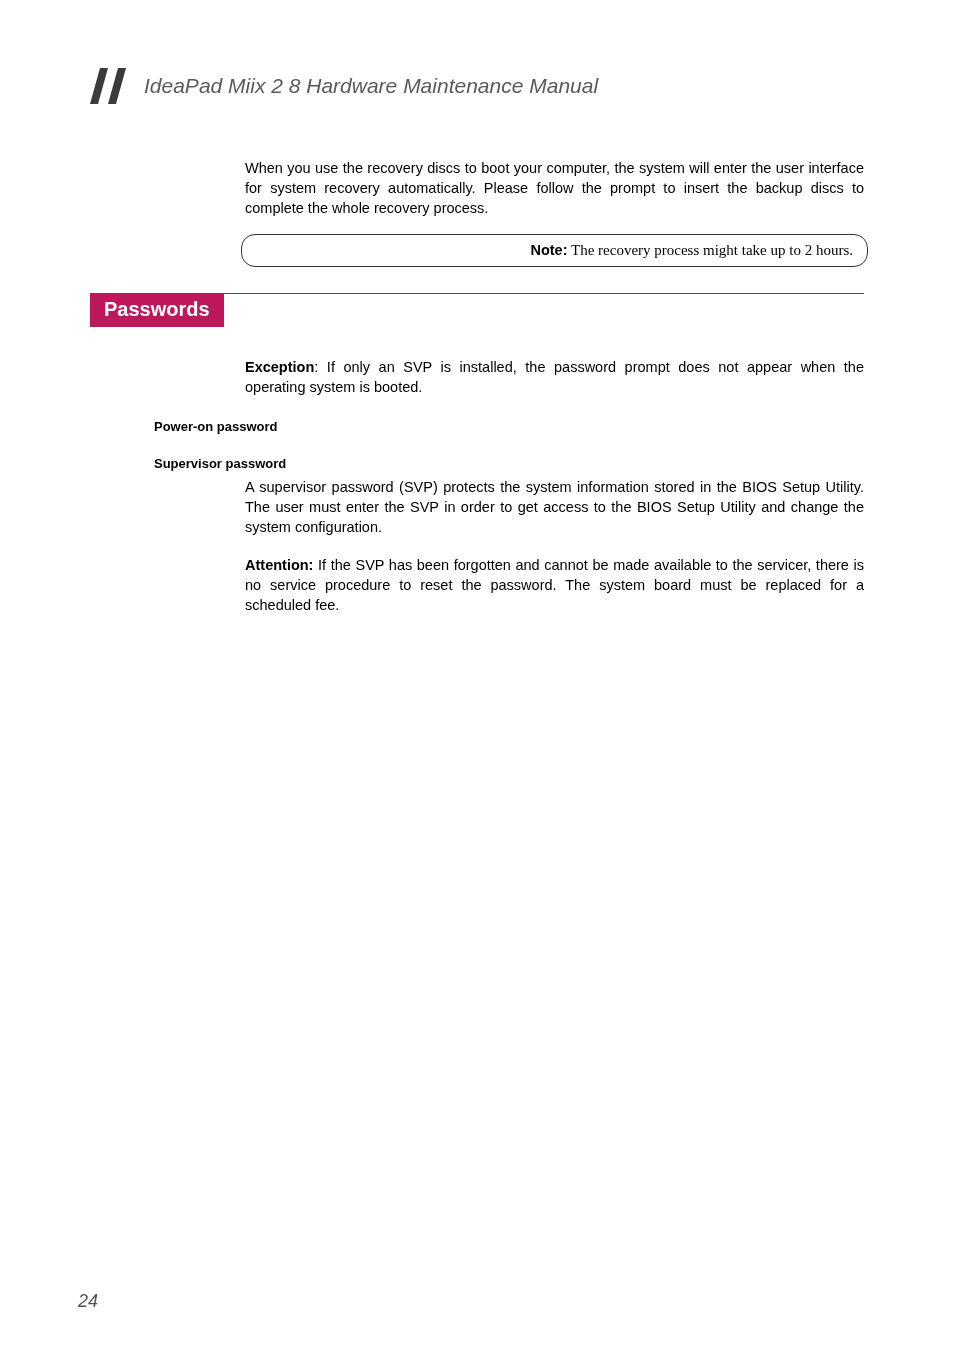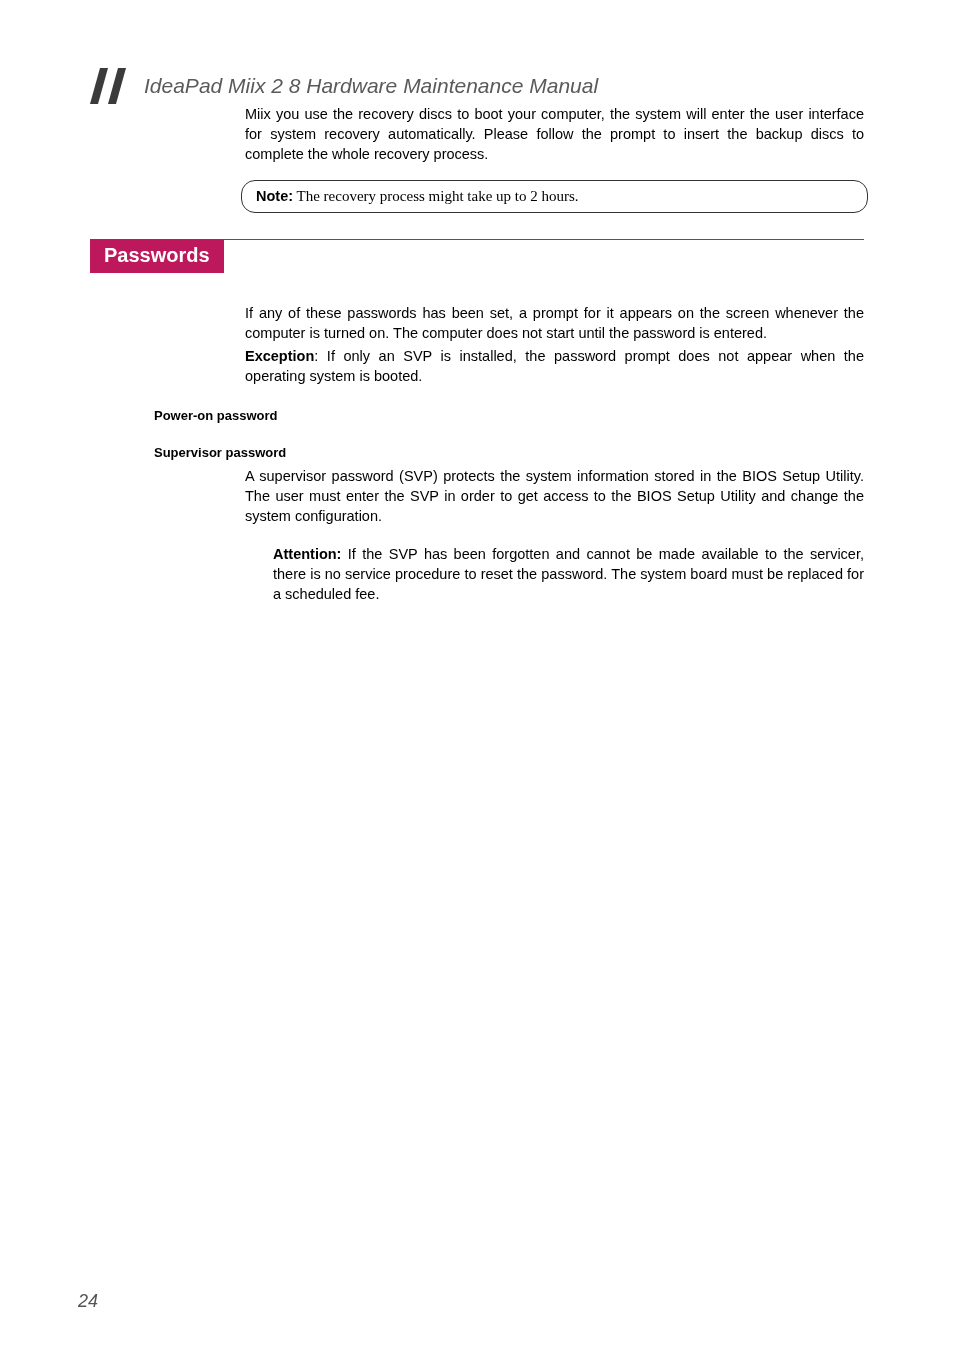--- a/index.html
+++ b/index.html
@@ -16,20 +16,21 @@
   }
   .page {
     padding: 68px 90px 40px 90px;
     position: relative;
     height: 100%;
   }
   .header-row {
     display: flex;
     align-items: center;
     gap: 14px;
+    margin-bottom: 54px;
   }
   .logo-slashes {
     width: 40px;
     height: 36px;
     flex-shrink: 0;
   }
   .doc-title {
     font-style: italic;
     font-size: 21px;
     color: #5a5a5a;
@@ -45,20 +46,21 @@
     text-align: justify;
   }
   .note-box {
     border: 1px solid #333;
     border-radius: 14px;
     padding: 7px 14px;
     margin-top: 16px;
     font-size: 14.5px;
     margin-left: -4px;
     margin-right: -4px;
+    text-align: right;
   }
   .note-label {
     font-weight: bold;
   }
   .note-text {
     font-family: "Times New Roman", Times, serif;
     font-size: 15px;
   }
   .section-divider {
     border-top: 1px solid #555;
@@ -105,42 +107,41 @@
 
   <div class="header-row">
     <svg class="logo-slashes" viewBox="0 0 40 36">
       <polygon points="10,0 18,0 8,36 0,36" fill="#3b3b3b"></polygon>
       <polygon points="28,0 36,0 26,36 18,36" fill="#3b3b3b"></polygon>
     </svg>
     <div class="doc-title">IdeaPad Miix 2 8 Hardware Maintenance Manual</div>
   </div>
 
   <div class="content-block">
-    <p class="body-text">Miix you use the recovery discs to boot your computer, the system will enter the user interface for system recovery automatically. Please follow the prompt to insert the backup discs to complete the whole recovery process.</p>
+    <p class="body-text">When you use the recovery discs to boot your computer, the system will enter the user interface for system recovery automatically. Please follow the prompt to insert the backup discs to complete the whole recovery process.</p>
 
     <div class="note-box">
       <span class="note-label">Note:</span><span class="note-text"> The recovery process might take up to 2 hours.</span>
     </div>
   </div>
 
   <div class="section-divider"></div>
   <div class="section-tab">Passwords</div>
 
   <div class="content-block section-body">
-    <p class="body-text para-gap">If any of these passwords has been set, a prompt for it appears on the screen whenever the computer is turned on. The computer does not start until the password is entered.</p>
     <p class="body-text para-gap">
       <span class="bold-inline">Exception</span><span>: If only an SVP is installed, the password prompt does not appear when the operating system is booted.</span>
     </p>
   </div>
 
   <div class="subheading">Power-on password</div>
 
   <div class="subheading">Supervisor password</div>
   <div class="content-block">
     <p class="body-text">A supervisor password (SVP) protects the system information stored in the BIOS Setup Utility. The user must enter the SVP in order to get access to the BIOS Setup Utility and change the system configuration.</p>
-    <p class="body-text" style="margin-top:18px;margin-left:28px;">
+    <p class="body-text" style="margin-top:18px;">
       <span class="bold-inline">Attention:</span><span> If the SVP has been forgotten and cannot be made available to the servicer, there is no service procedure to reset the password. The system board must be replaced for a scheduled fee.</span>
     </p>
   </div>
 
   <div class="page-number">24</div>
 
 </div>
 
 </body></html>

